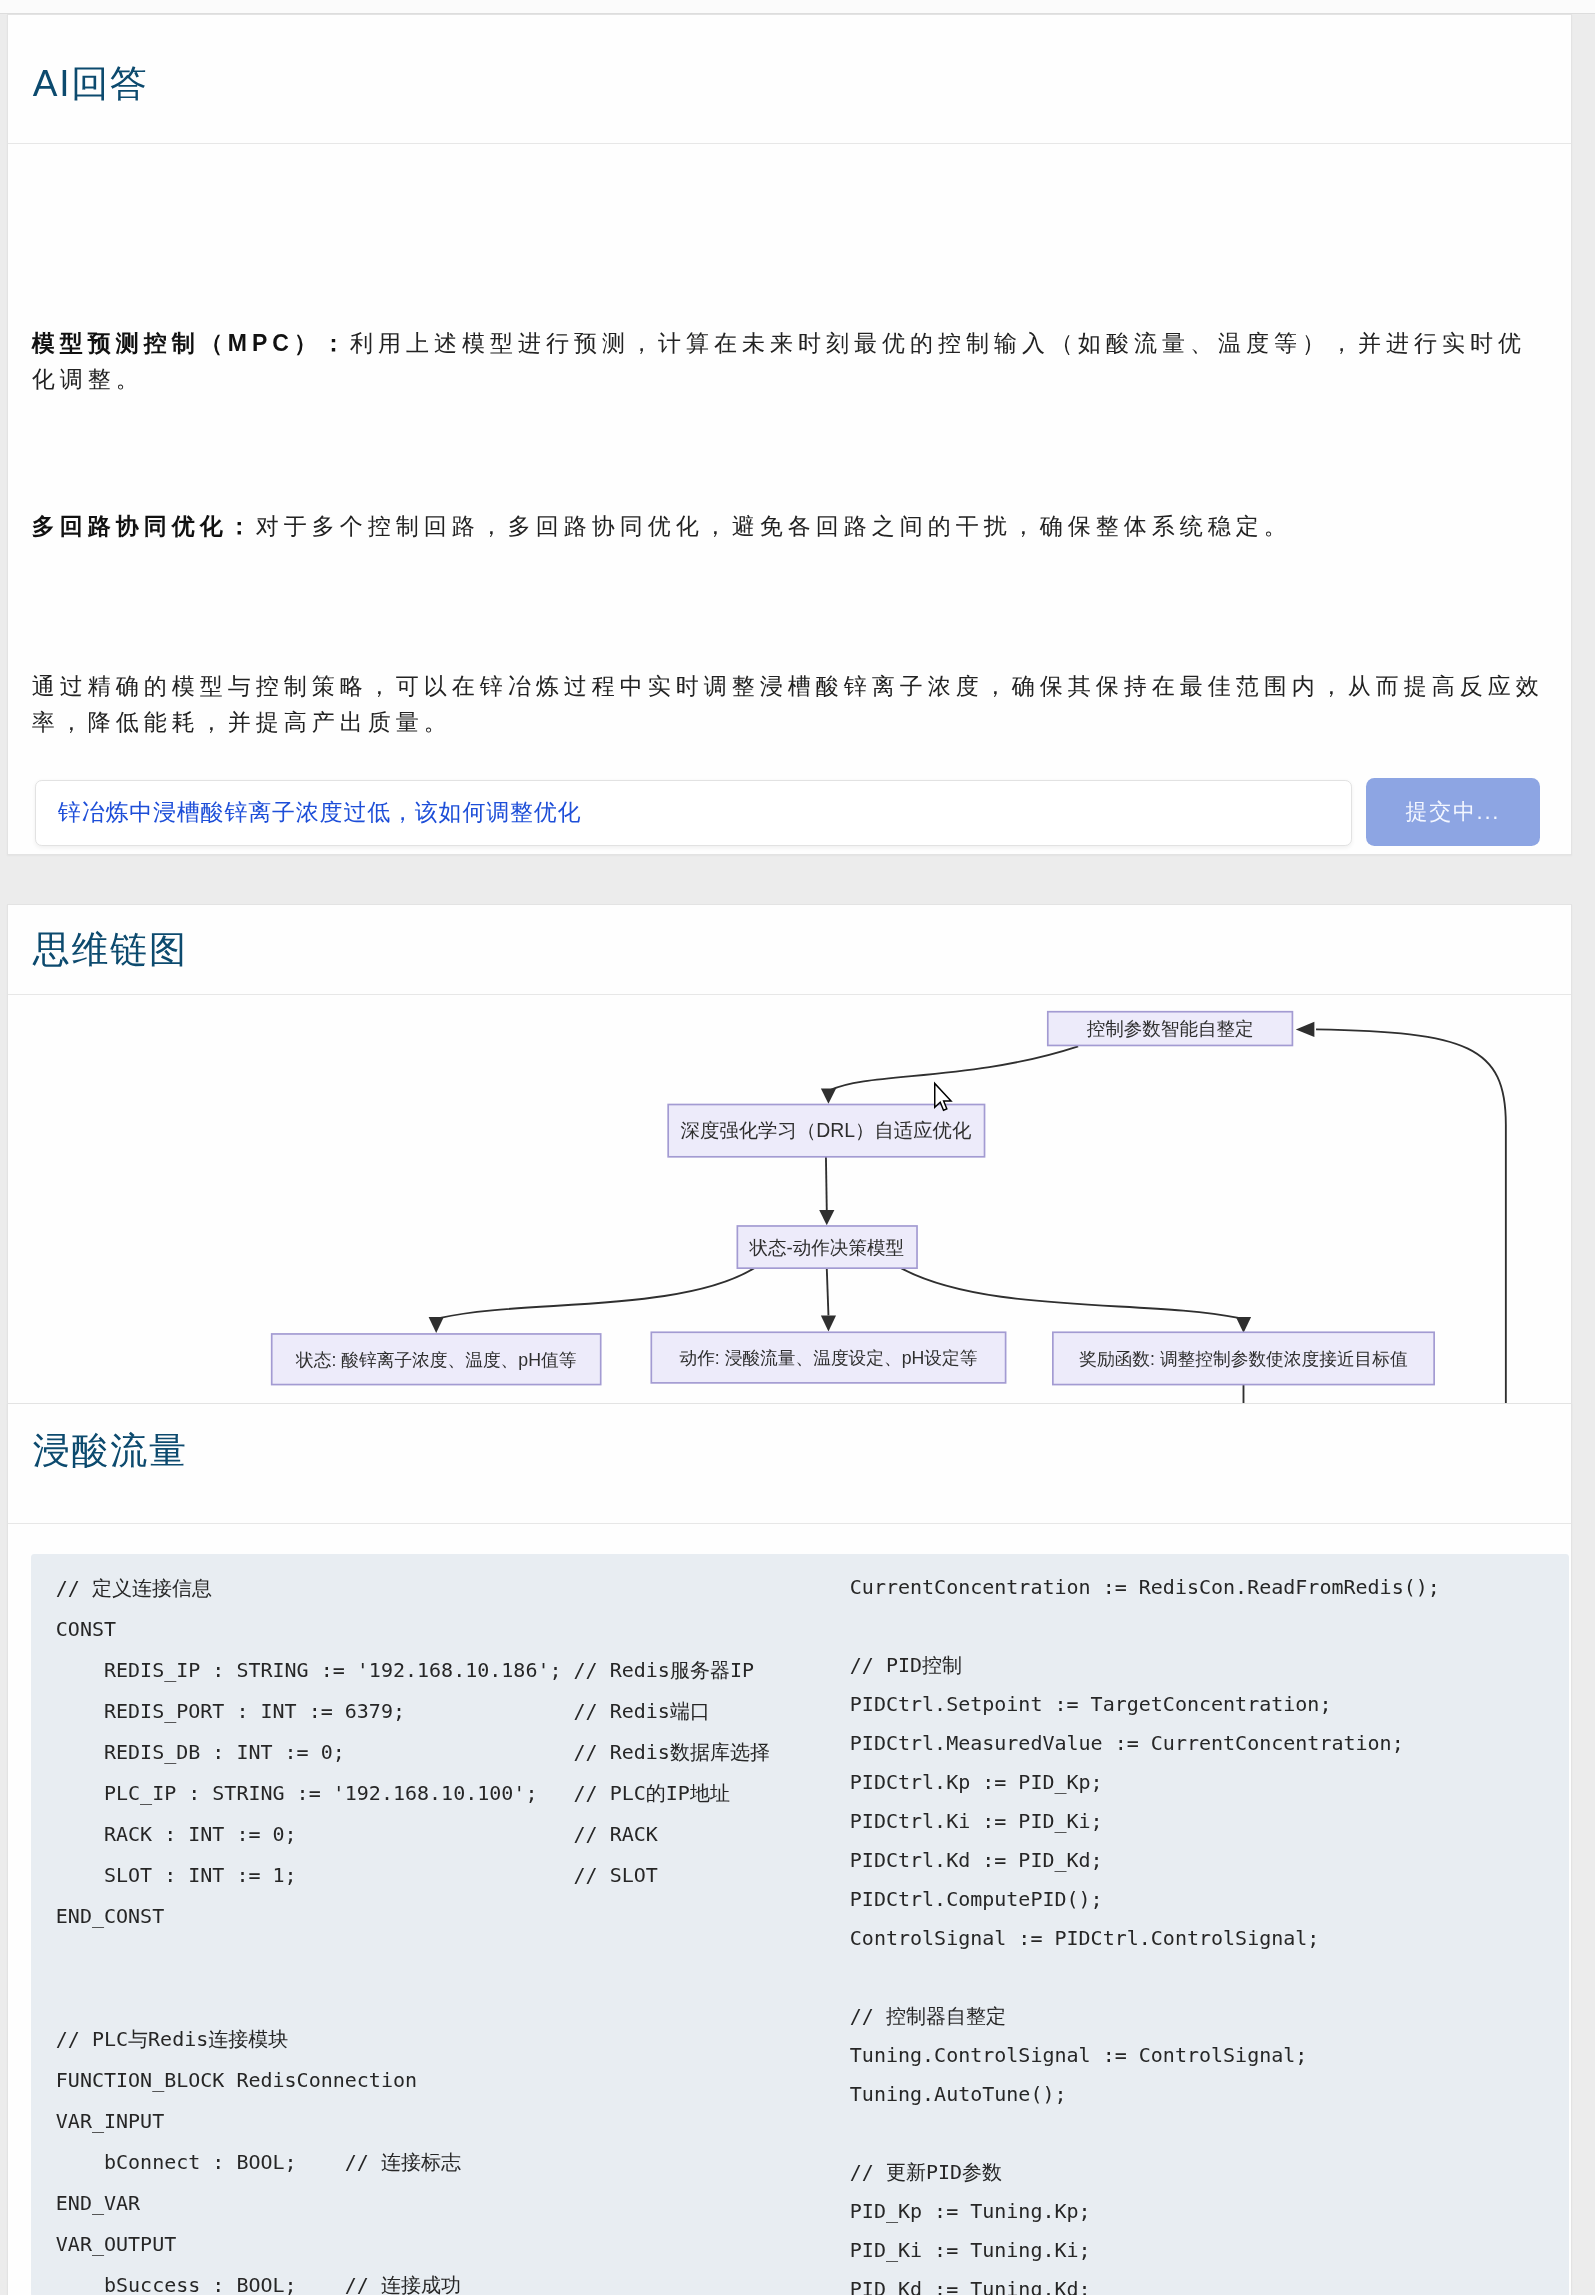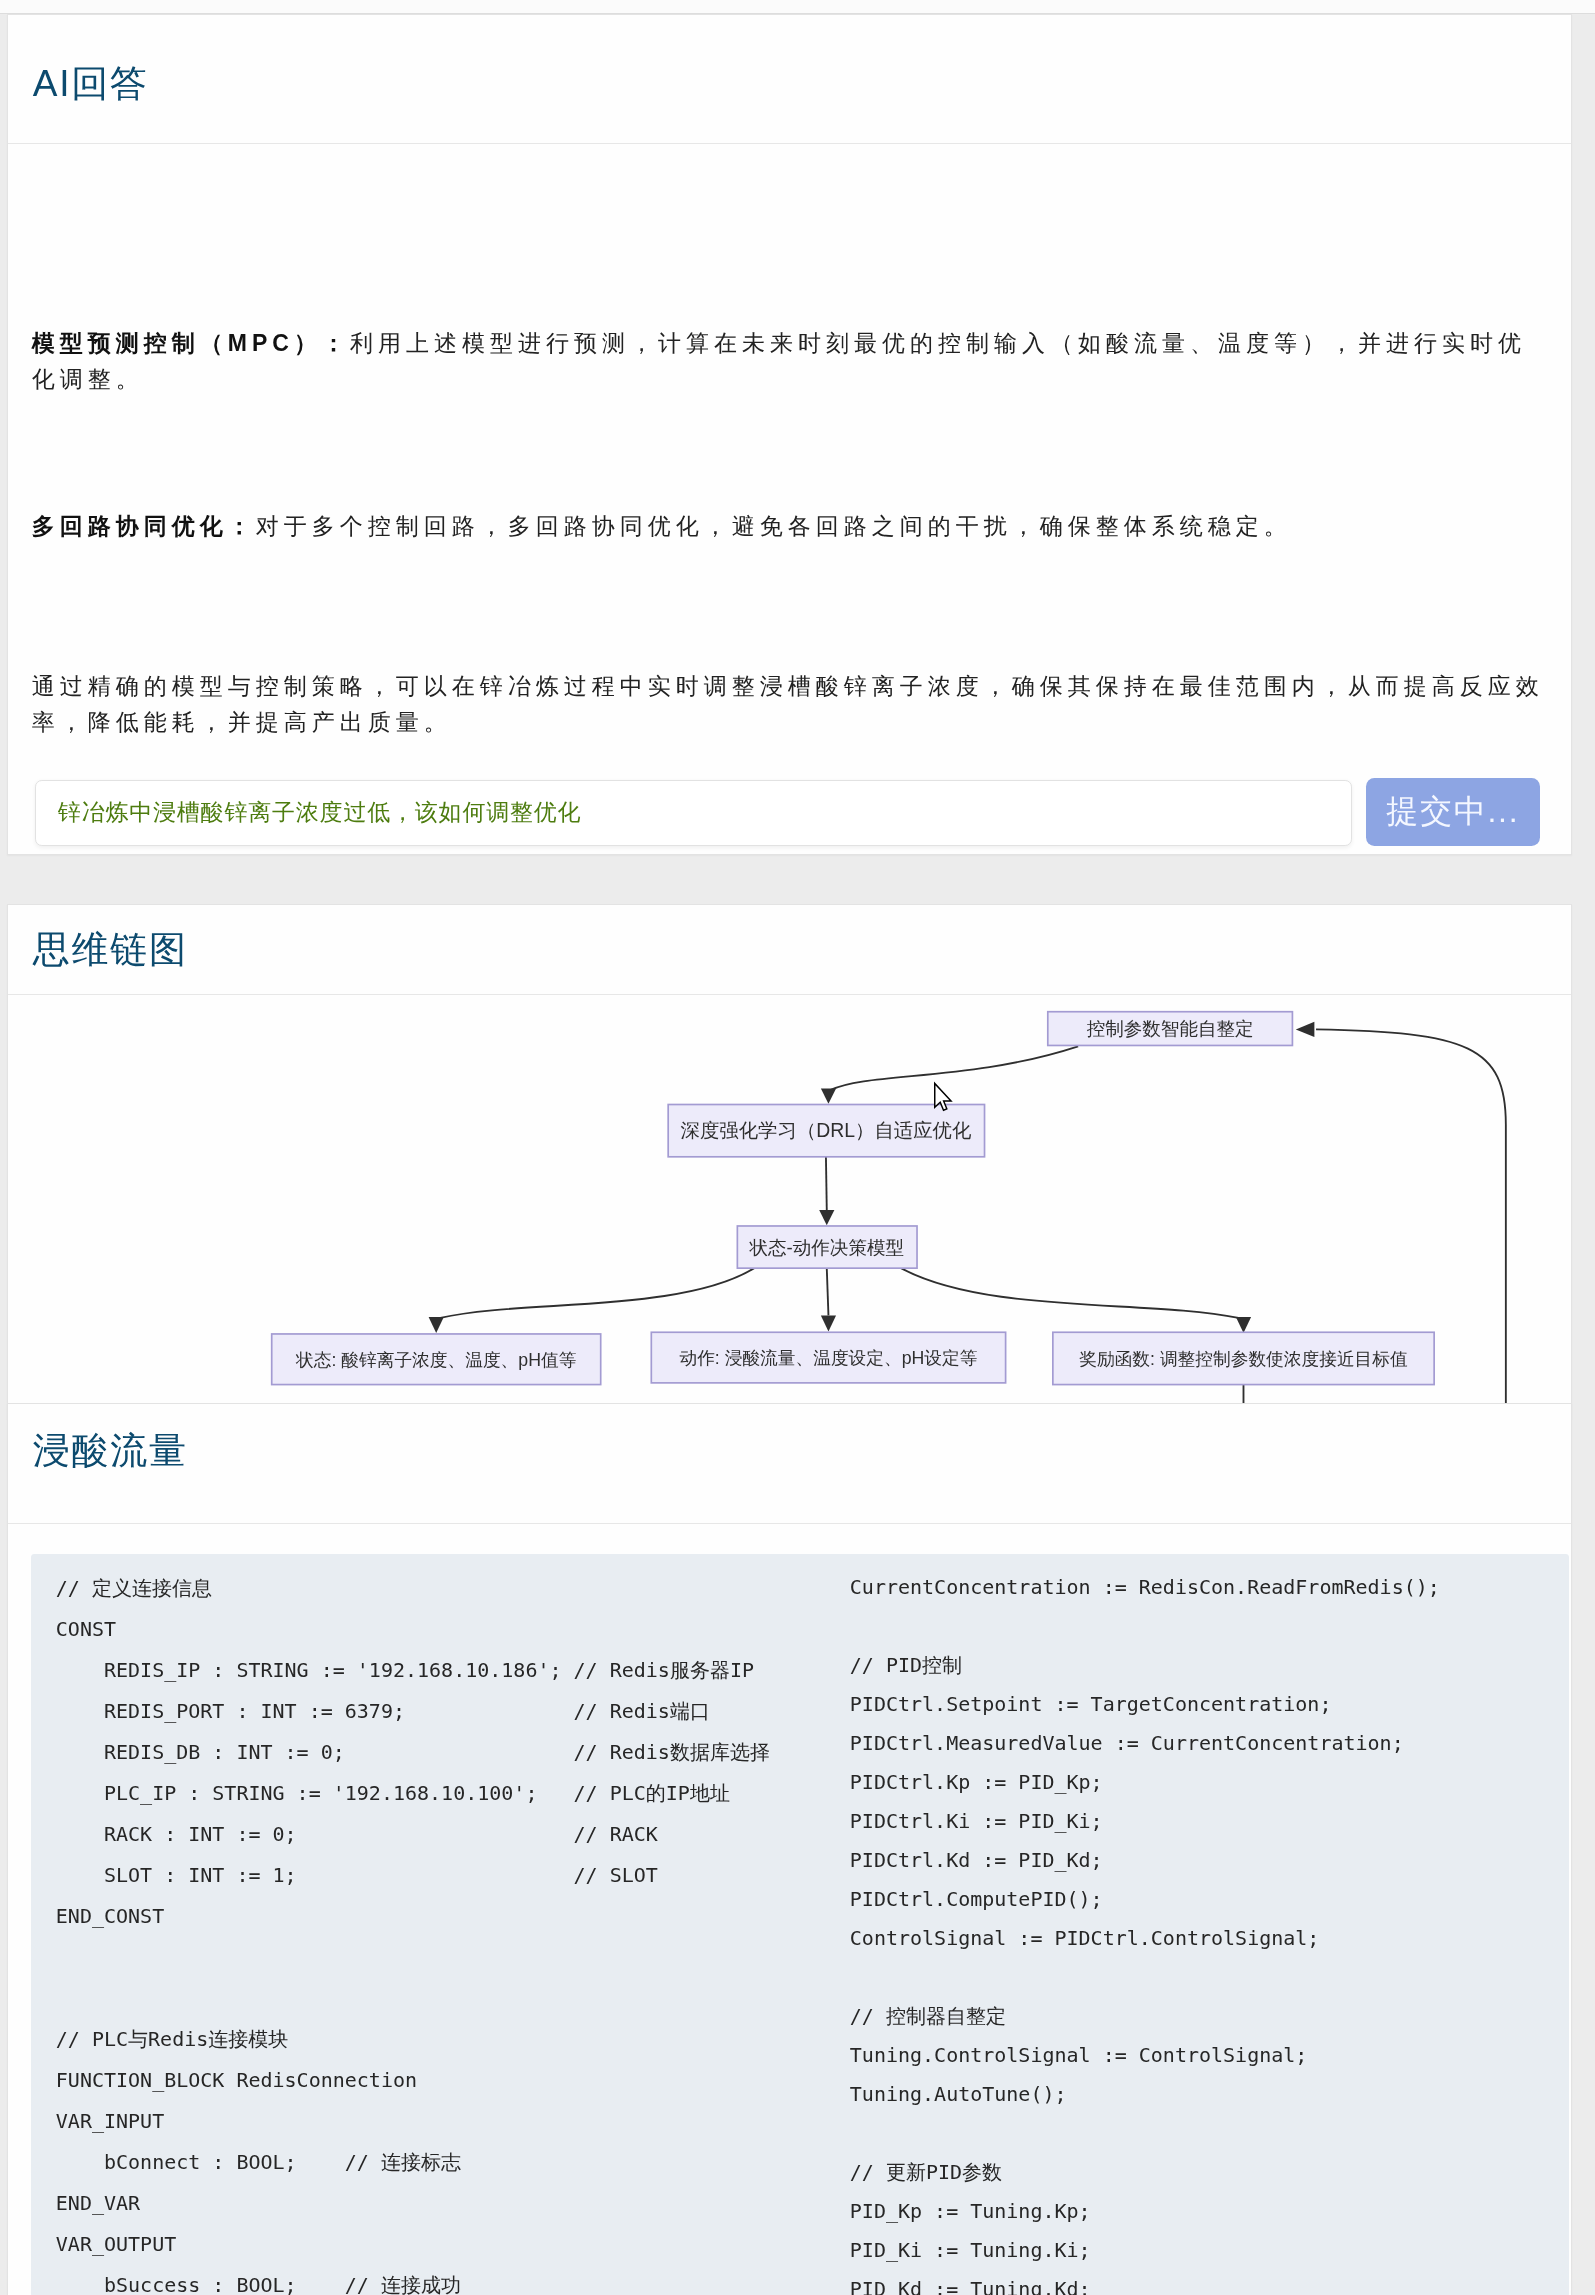--- a/index.html
+++ b/index.html
@@ -46,27 +46,27 @@
   .para b { font-weight:800; color:#111; }
   #para-1 { top:310px; }
   #para-2 { top:493px; }
   #para-3 { top:653px; }
 
   .ask-input {
     position:absolute; left:27px; top:765px; width:1317px; height:66px;
     background:#ffffff; border:0.8px solid #e2e2e2; border-radius:6.8px;
     box-shadow:0 1.7px 4.2px rgba(0,0,0,0.06);
     font-family:"Liberation Sans","DejaVu Sans",sans-serif;
-    font-size:23px; color:#4d7c0f; padding:0 22px; letter-spacing:0.8px;
+    font-size:23px; color:#1d4ed8; padding:0 22px; letter-spacing:0.8px;
     outline:none;
   }
   .submit-btn {
     position:absolute; left:1358px; top:763px; width:174px; height:68px;
     background:#8da5e3; border:none; border-radius:8.4px;
-    color:#f4f7ff; font-size:32px; letter-spacing:1.7px;
+    color:#f4f7ff; font-size:22px; letter-spacing:1.7px;
     font-family:"Liberation Sans","DejaVu Sans",sans-serif;
     cursor:pointer;
   }
 
   .flow-svg { position:absolute; left:0; top:89px; }
   .flow-box { fill:#edebfa; stroke:#a39bd2; stroke-width:2px; }
   .flow-label {
     fill:#2e2e2e;
     font-family:"Liberation Sans","DejaVu Sans",sans-serif;
   }

